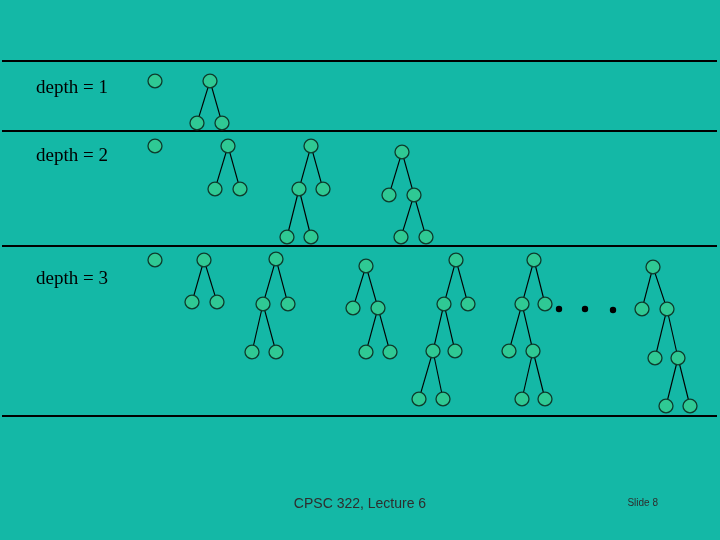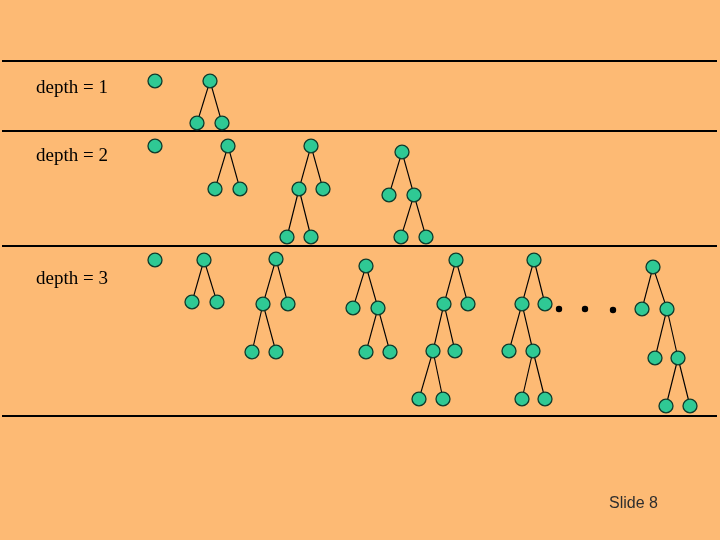--- a/index.html
+++ b/index.html
@@ -1,20 +1,20 @@
 <!DOCTYPE html>
 <html><head>
 <meta charset="utf-8">
 <style>
   html, body { margin: 0; padding: 0; }
   .slide {
     position: relative;
     width: 720px;
     height: 540px;
-    background: #fdba74;
+    background: #14b8a6;
     overflow: hidden;
     font-family: "Liberation Sans", sans-serif;
   }
   .sep {
     position: absolute;
     left: 2px;
     width: 715px;
     height: 2px;
     background: #000000;
   }
@@ -47,21 +47,21 @@
     width: 720px;
     text-align: center;
     font-size: 14px;
     line-height: 14px;
     color: #2e2e2e;
   }
   .footer-right {
     position: absolute;
     top: 496px;
     right: 62px;
-    font-size: 16px;
+    font-size: 10px;
     line-height: 14px;
     color: #2e2e2e;
   }
 </style>
 </head>
 <body>
 
 <div class="slide">
 
   <div class="sep sep-1"></div>
@@ -191,15 +191,16 @@
         <ellipse cx="655" cy="358" rx="7" ry="6.8" fill="#2FC994" stroke="#0e3b2c" stroke-width="1.3"></ellipse>
         <ellipse cx="678" cy="358" rx="7" ry="6.8" fill="#2FC994" stroke="#0e3b2c" stroke-width="1.3"></ellipse>
         <ellipse cx="666" cy="406" rx="7" ry="6.8" fill="#2FC994" stroke="#0e3b2c" stroke-width="1.3"></ellipse>
         <ellipse cx="690" cy="406" rx="7" ry="6.8" fill="#2FC994" stroke="#0e3b2c" stroke-width="1.3"></ellipse>
       </g>
       <circle cx="559" cy="309" r="3.2" fill="#000000"></circle>
       <circle cx="585" cy="309" r="3.2" fill="#000000"></circle>
       <circle cx="613" cy="310" r="3.2" fill="#000000"></circle>
     </svg>
 
+  <div class="footer-center">CPSC 322, Lecture 6</div>
   <div class="footer-right">Slide 8</div>
 
 </div>
 
 </body></html>

